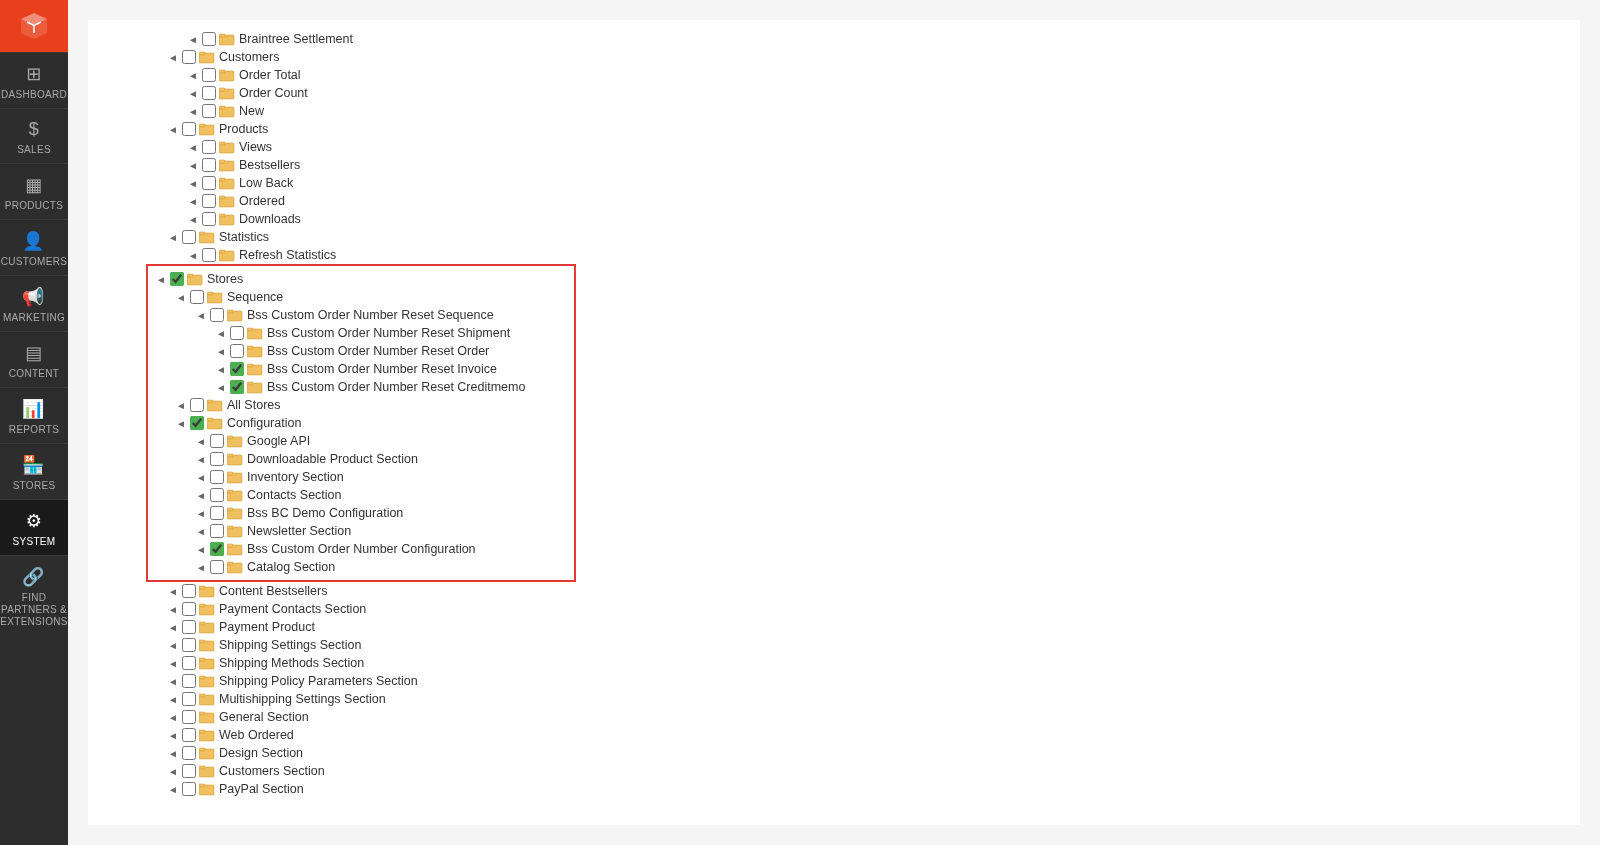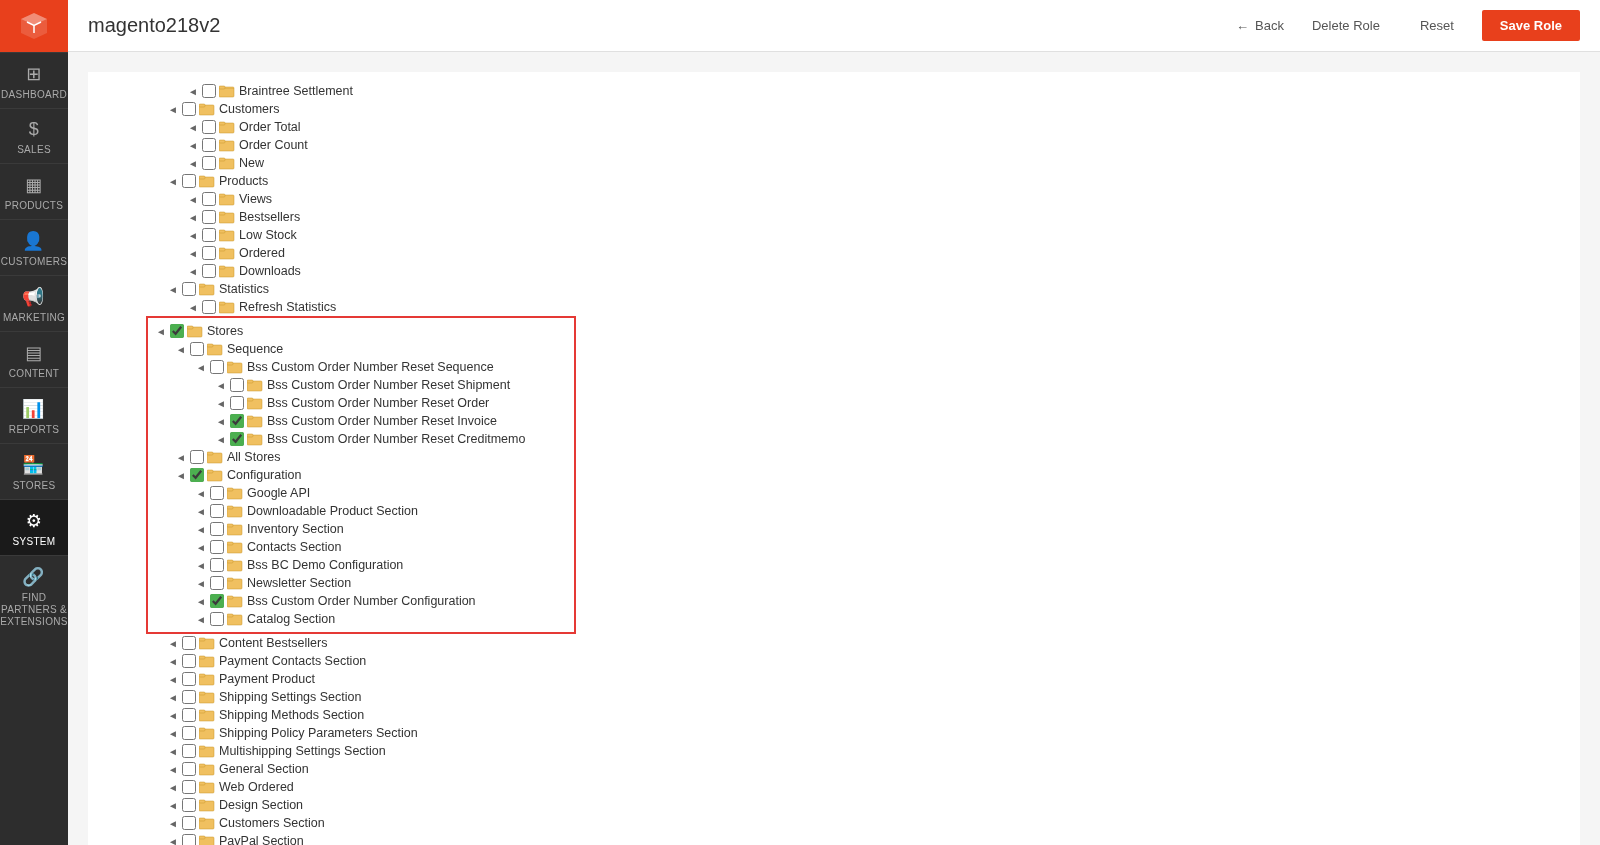--- a/index.html
+++ b/index.html
@@ -213,32 +213,20 @@
     <span>SYSTEM</span>
   </div>
   <div class="sidebar-item">
     <div class="icon">🔗</div>
     <span style="font-size:10px; line-height:1.2;">FIND PARTNERS &amp; EXTENSIONS</span>
   </div>
 </div>
 
 <div class="main">
 
-  <div class="top-header">
-    <span class="title">magento218v2</span>
-    <div class="header-actions">
-      <a class="back-link">
-        <span>←</span>
-        <span>Back</span>
-      </a>
-      <button class="btn-delete">Delete Role</button>
-      <button class="btn-reset">Reset</button>
-      <button class="btn-save">Save Role</button>
-    </div>
-  </div>
 
   <div class="content-area">
     <div class="tree-container">
 
       
       
 
       
       <div class="tree-row">
         <span class="tree-indent" style="width:80px"></span>
@@ -356,21 +344,21 @@
       <div class="tree-row">
         <span class="tree-indent" style="width:80px"></span>
         <span class="tree-toggle">◄</span>
         <input type="checkbox" class="tree-checkbox" style="">
         <span class="folder-icon">
           <svg viewBox="0 0 16 14" fill="none">
               <rect x="0" y="3" width="15" height="10" rx="1" fill="#f0c060" stroke="#c8962a" stroke-width="0.5"></rect>
               <rect x="0" y="2" width="6" height="3" rx="1" fill="#f0c060" stroke="#c8962a" stroke-width="0.5"></rect>
             </svg>
         </span>
-        <span class="tree-label">Low Stock</span>
+        <span class="tree-label">Low Back</span>
       </div>
 
       
       <div class="tree-row">
         <span class="tree-indent" style="width:80px"></span>
         <span class="tree-toggle">◄</span>
         <input type="checkbox" class="tree-checkbox" style="">
         <span class="folder-icon">
           <svg viewBox="0 0 16 14" fill="none">
               <rect x="0" y="3" width="15" height="10" rx="1" fill="#f0c060" stroke="#c8962a" stroke-width="0.5"></rect>

